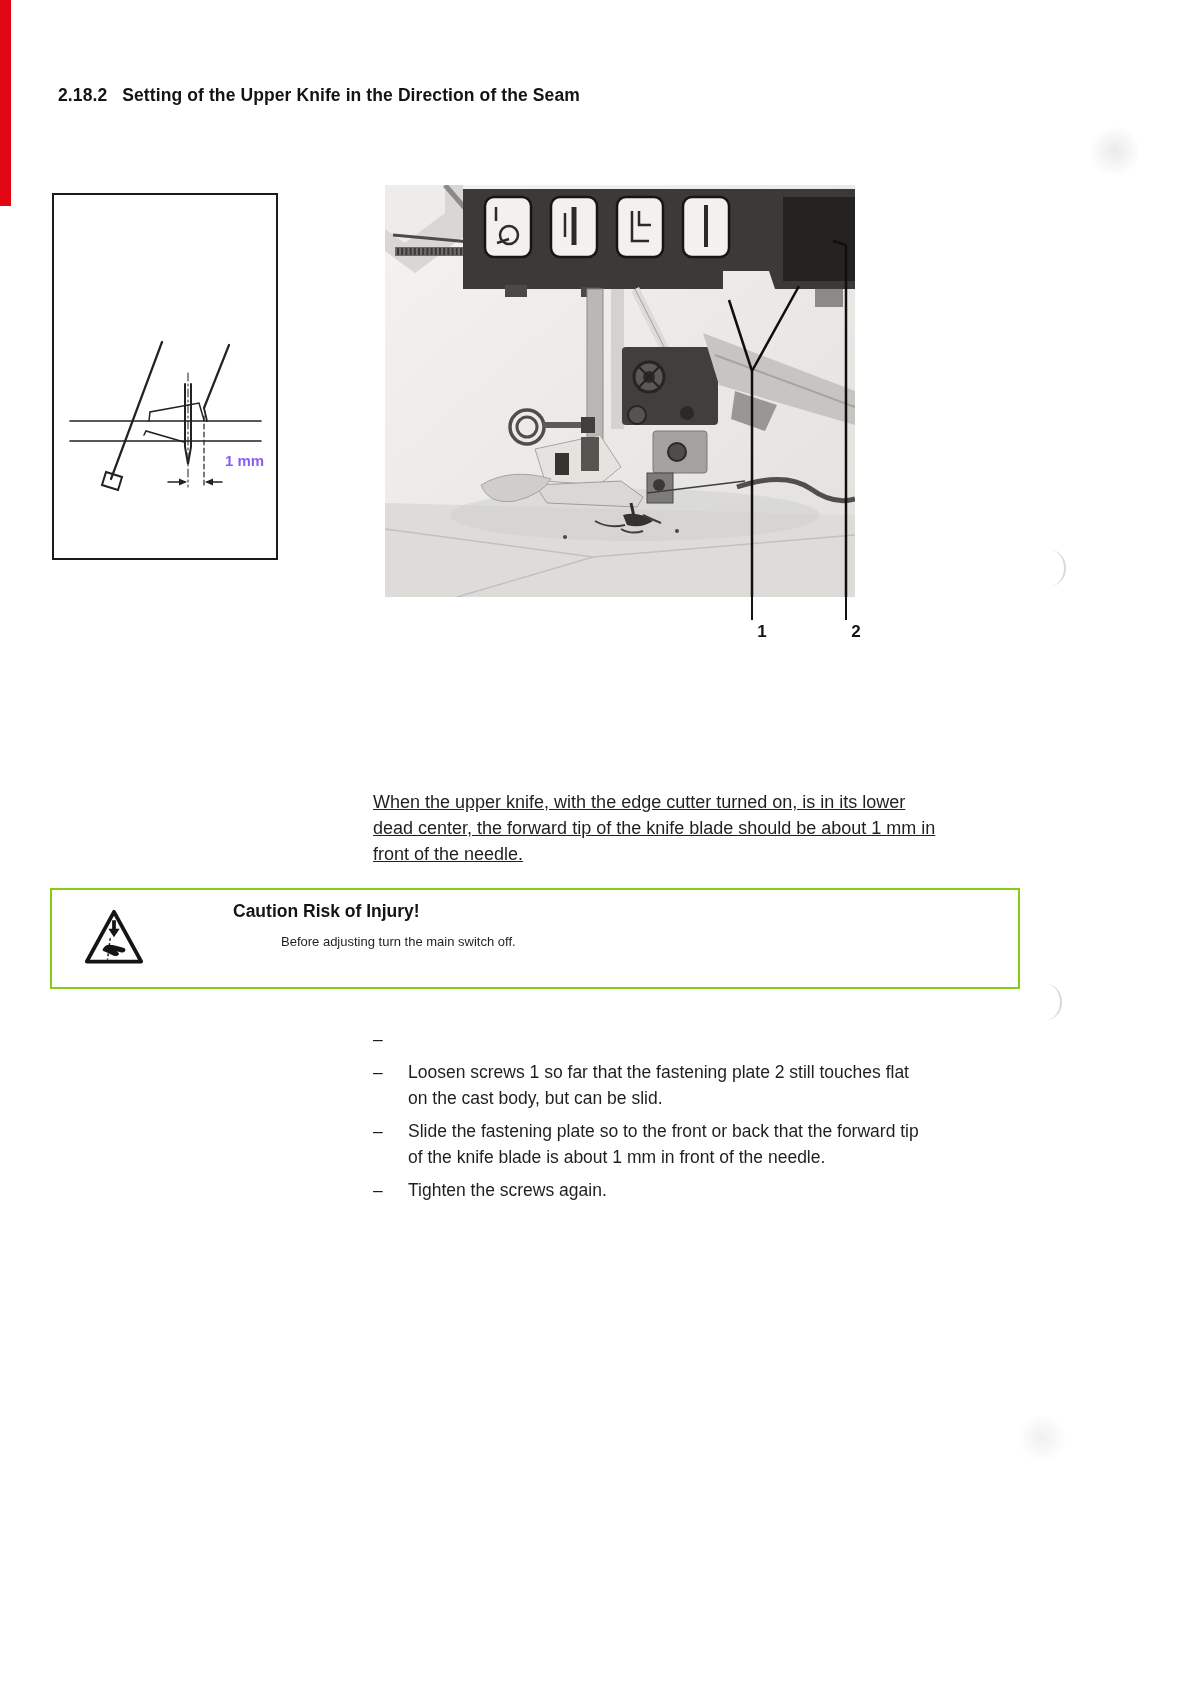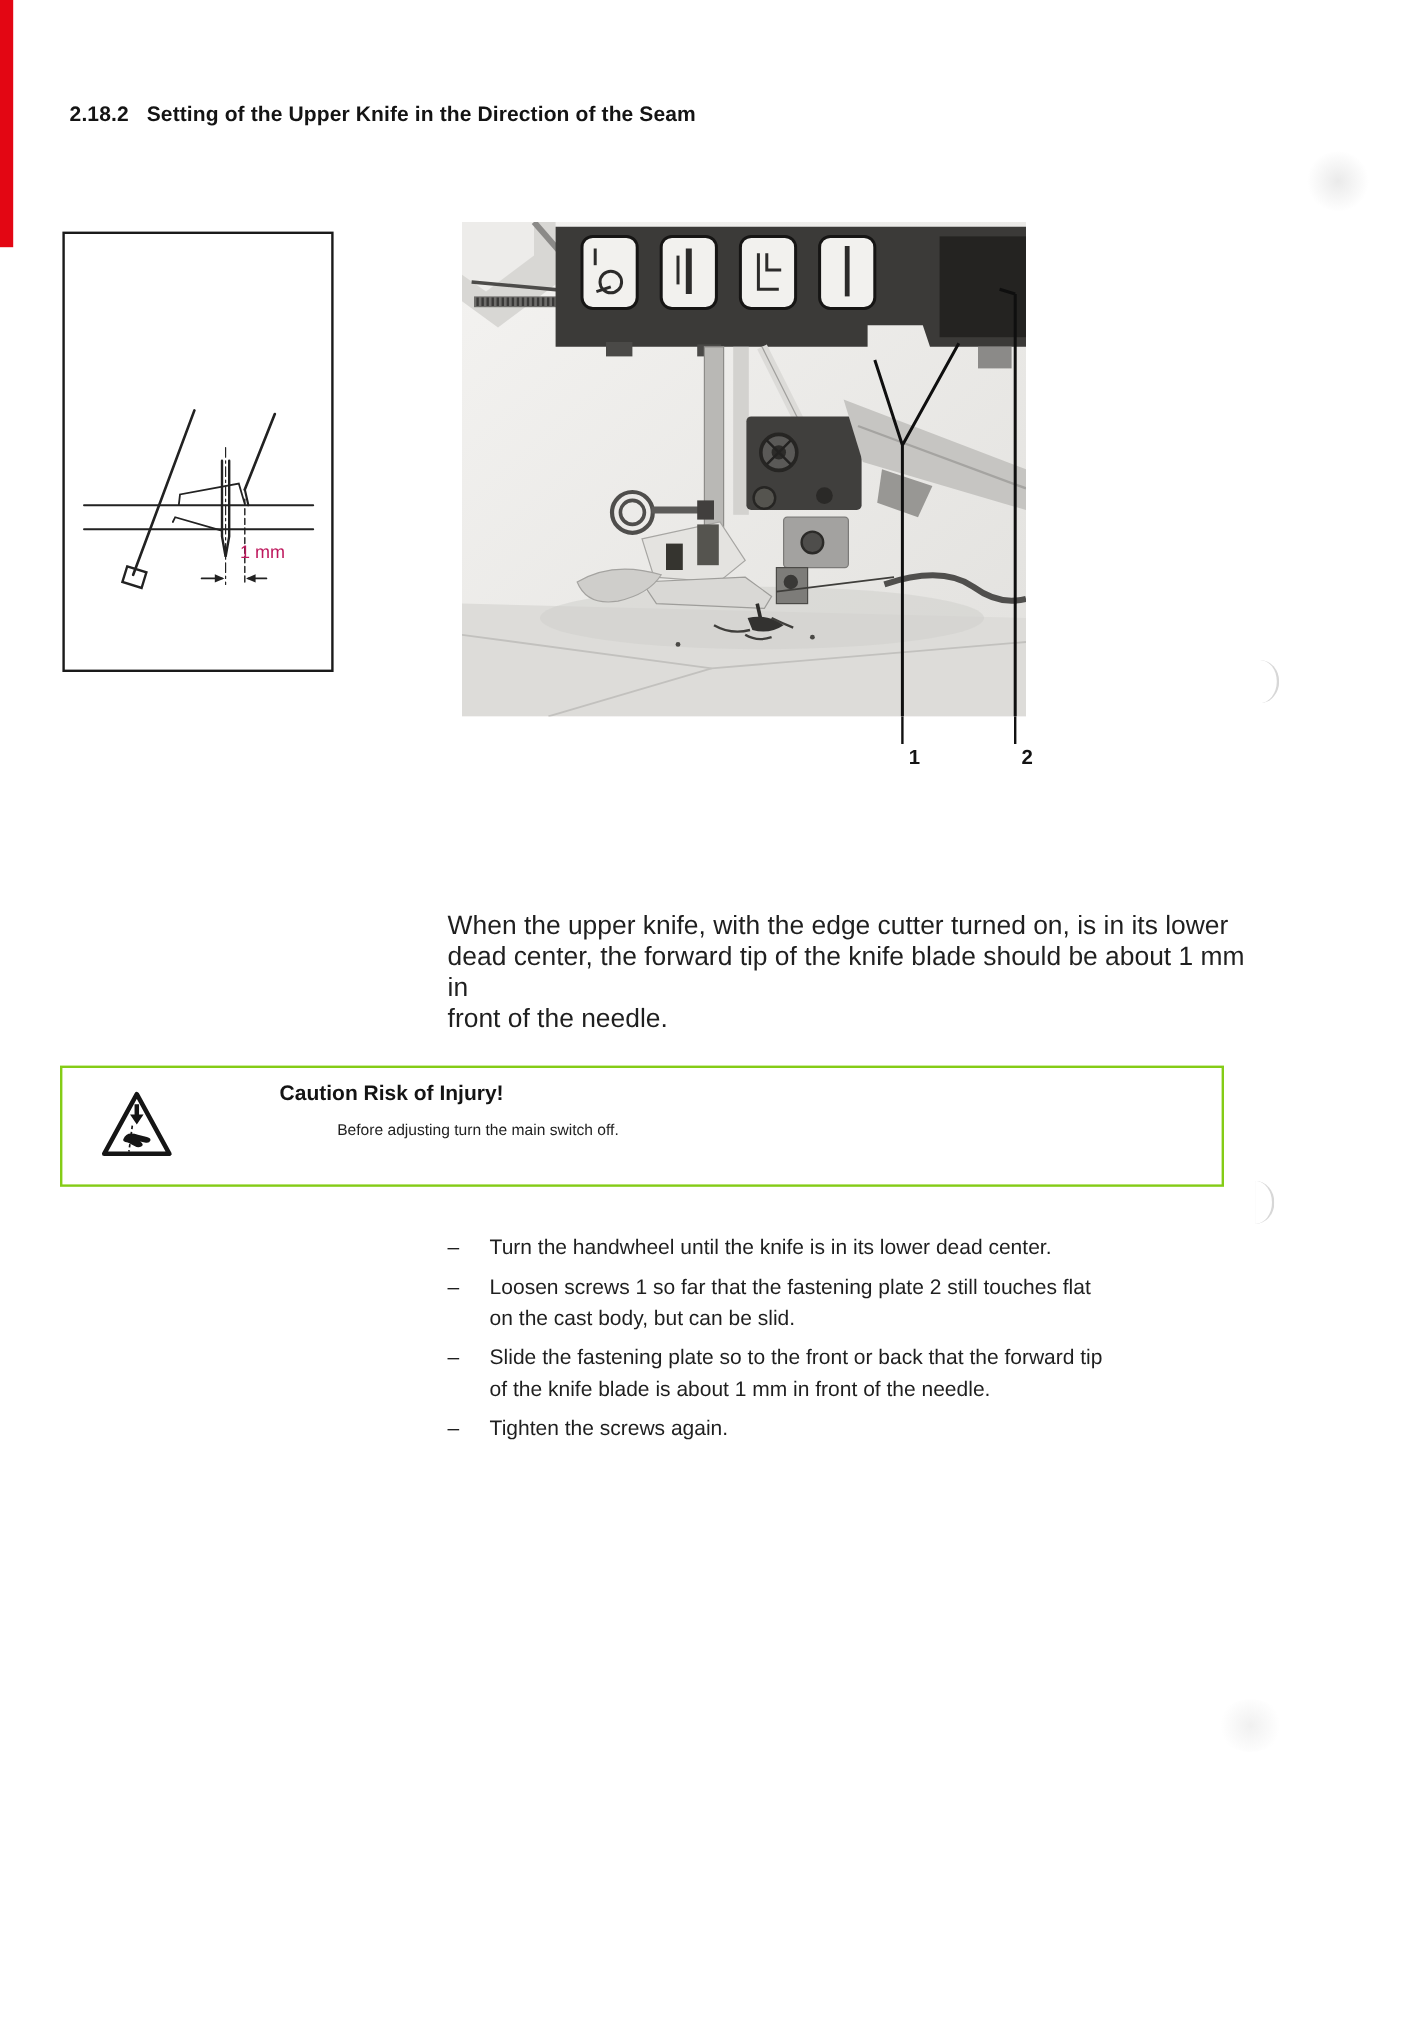--- a/index.html
+++ b/index.html
@@ -8,32 +8,32 @@
 
   .red-bar { position:absolute; left:0; top:0; width:11px; height:206px; background:#e30613; }
 
   .heading { position:absolute; left:58px; top:85px; display:flex; gap:15px;
              font-size:17.5px; font-weight:bold; color:#141414; letter-spacing:.1px; }
 
   
   .diagram-box { position:absolute; left:52px; top:193px; width:222px; height:363px;
                  border:2px solid #1a1a1a; background:#fff; }
   .diagram-box svg { position:absolute; left:0; top:0; }
-  .dim-label { position:absolute; left:146px; top:257px; font-size:15px; font-weight:normal; color:#be185d; }
+  .dim-label { position:absolute; left:171px; top:257px; font-size:15px; font-weight:bold; color:#8b5cf6; }
 
   
   .photo { position:absolute; left:385px; top:185px; width:470px; height:412px; }
   .callout-line { position:absolute; top:597px; width:2px; height:23px; background:#111; }
   .cl1 { left:751px; } .cl2 { left:845px; }
   .callout-num { position:absolute; top:622px; width:22px; text-align:center;
                  font-size:17px; font-weight:bold; color:#141414; }
   .cn1 { left:751px; } .cn2 { left:845px; }
 
-  .intro { position:absolute; left:373px; top:758px; width:668px; margin:0;
-           font-size:22px; line-height:26px; white-space:pre-line; }
+  .intro { position:absolute; left:373px; top:789px; width:668px; margin:0;
+           font-size:18px; line-height:26px; white-space:pre-line;text-decoration:underline; }
 
   
   .caution-box { position:absolute; left:50px; top:888px; width:966px; height:97px;
                  border:2px solid #84cc16; background:#fff; }
   .warn-icon { position:absolute; left:32px; top:8px; width:60px; height:82px; }
   .caution-text { position:absolute; left:181px; top:11px; }
   .caution-title { font-size:17.5px; font-weight:bold; color:#141414; margin-bottom:12px; }
   .caution-body  { font-size:13px;margin-left:48px; }
 
   
@@ -217,21 +217,20 @@
     </div>
     <div class="caution-text">
       <div class="caution-title">Caution Risk of Injury!</div>
       <div class="caution-body">Before adjusting turn the main switch off.</div>
     </div>
   </div>
 
   <div class="steps">
     <div class="step">
       <span class="dash">–</span>
-      <span class="txt">Turn the handwheel until the knife is in its lower dead center.</span>
     </div>
     <div class="step">
       <span class="dash">–</span>
       <span class="txt">Loosen screws 1 so far that the fastening plate 2 still touches flat
 on the cast body, but can be slid.</span>
     </div>
     <div class="step">
       <span class="dash">–</span>
       <span class="txt">Slide the fastening plate so to the front or back that the forward tip
 of the knife blade is about 1 mm in front of the needle.</span>

